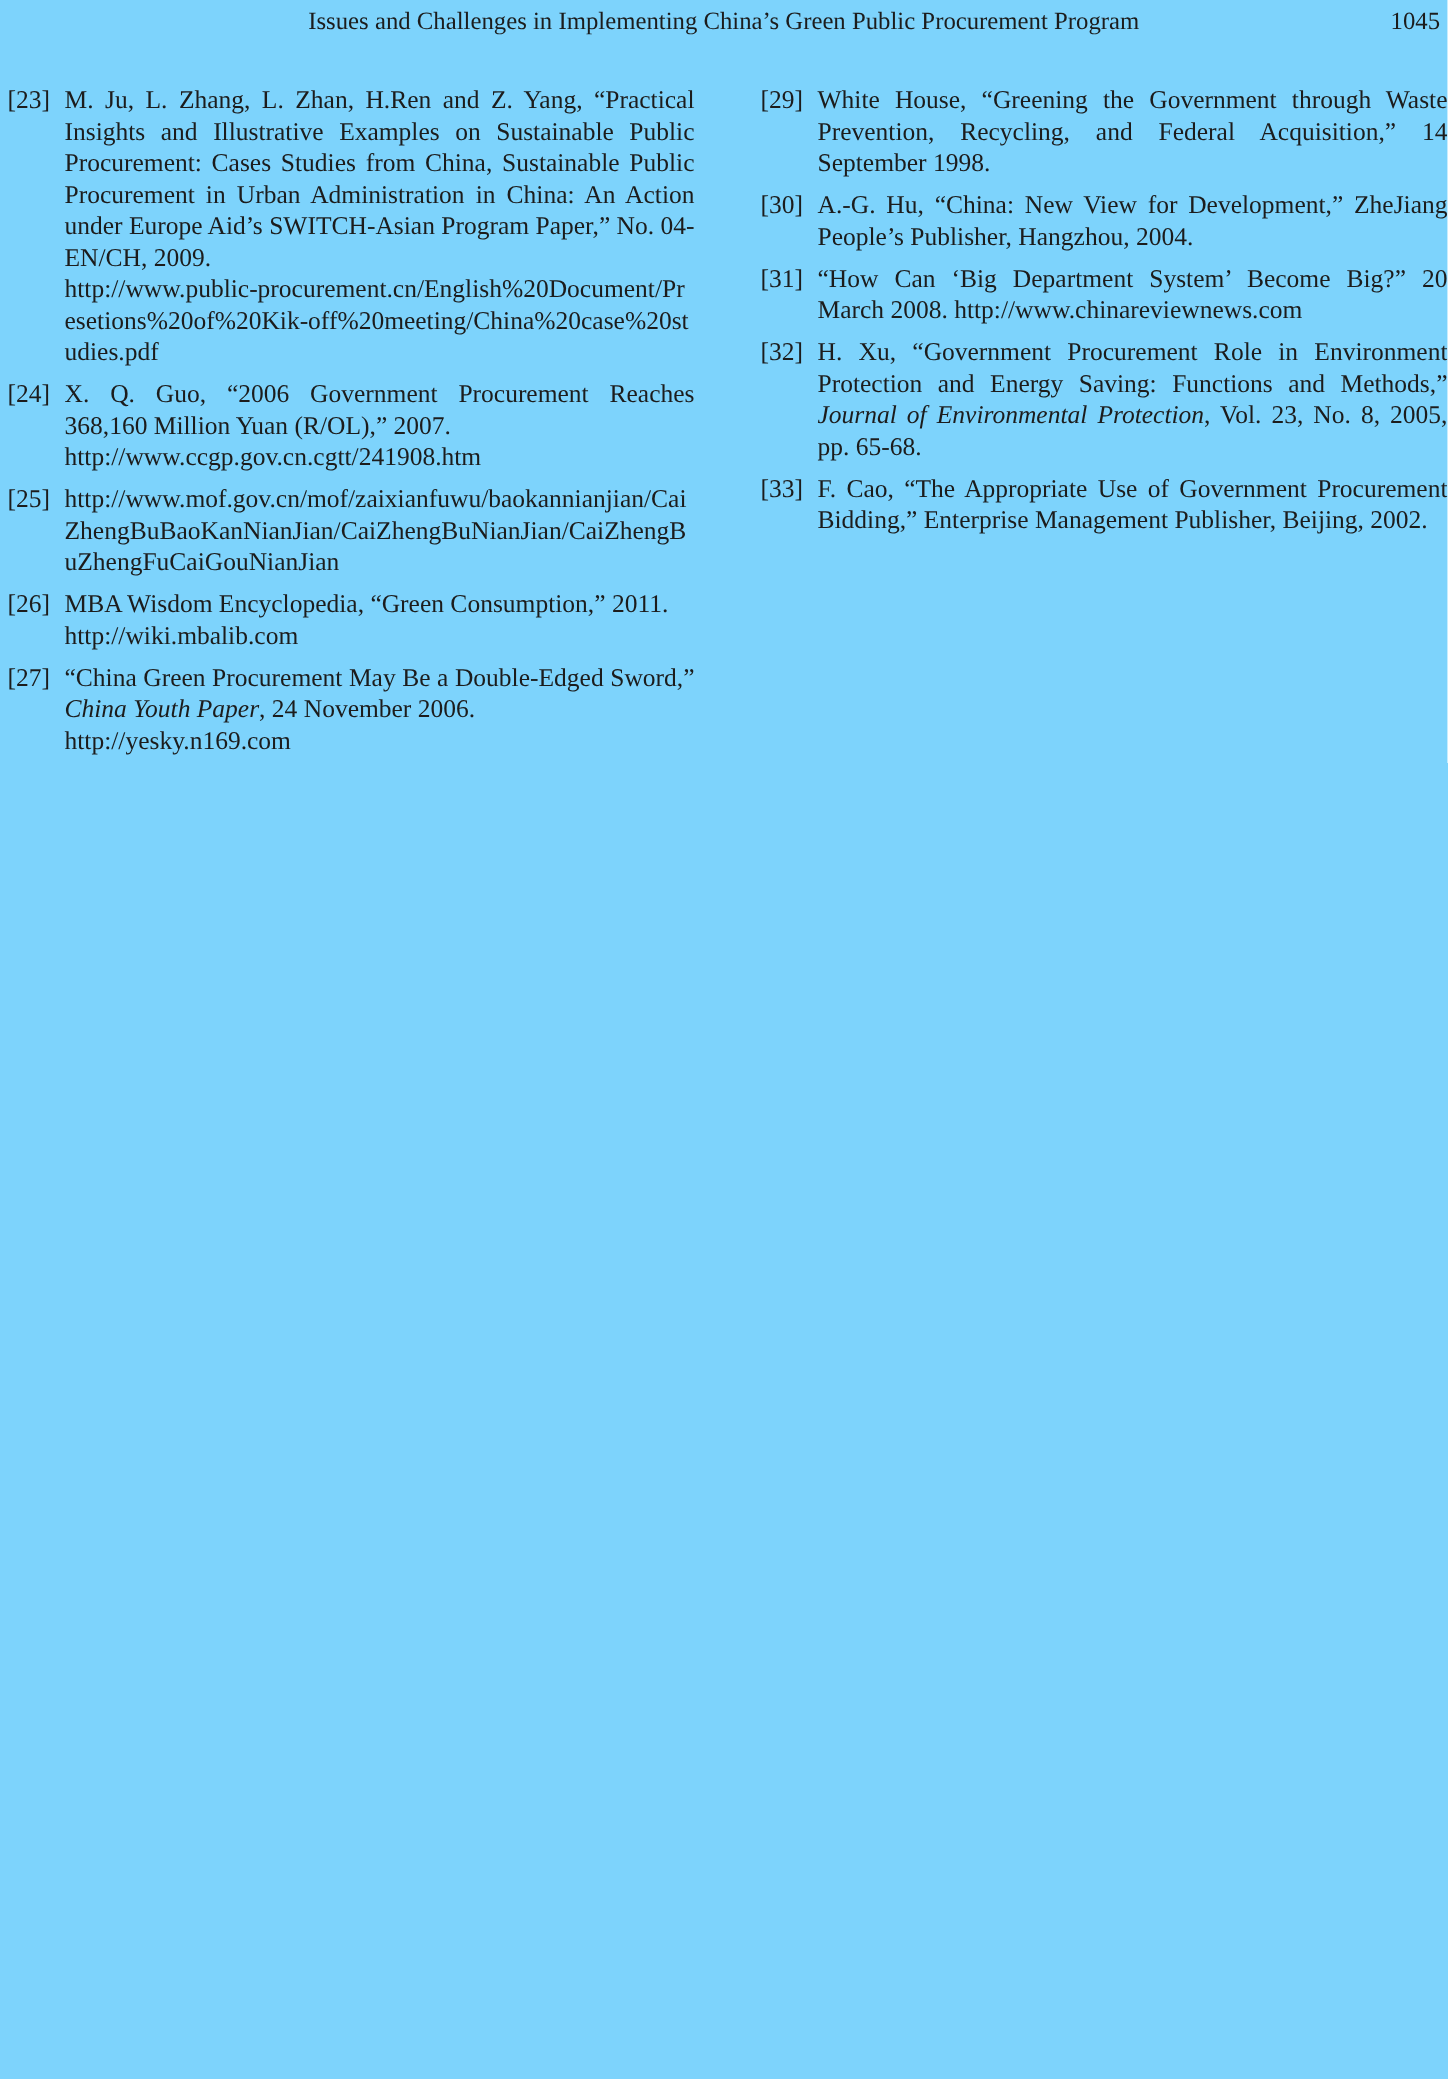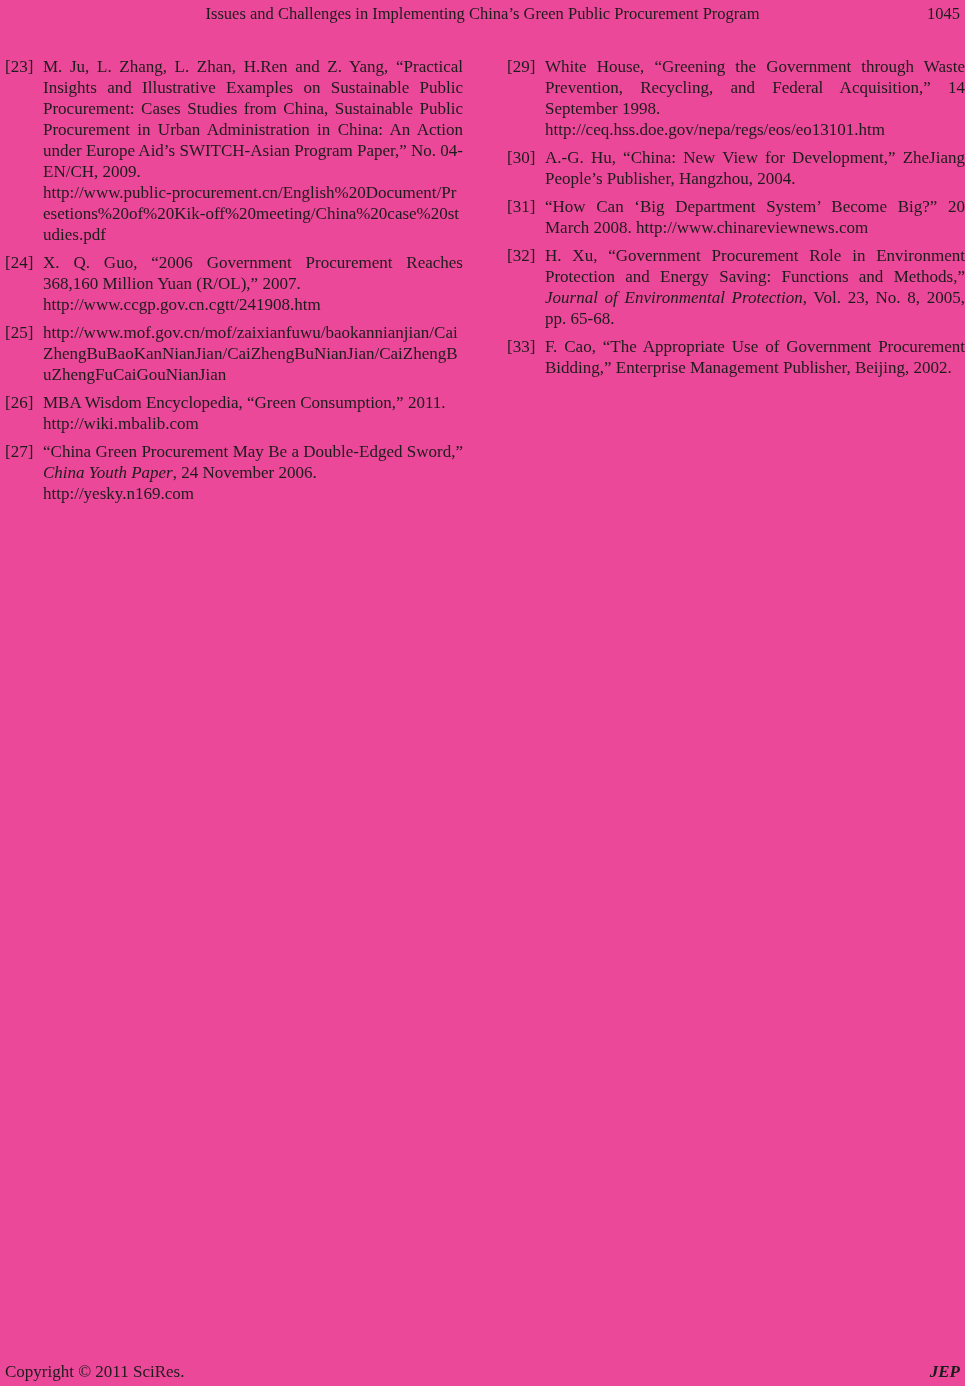--- a/index.html
+++ b/index.html
@@ -4,21 +4,21 @@
 <style>
   html, body {
     margin: 0;
     padding: 0;
     background: #ffffff;
   }
   .page {
     position: relative;
     width: 965px;
     height: 1386px;
-    background: #ec4899;
+    background: #7dd3fc;
     color: #1c1c1c;
     font-family: "Liberation Serif", serif;
     overflow: hidden;
   }
   
   .header {
     position: absolute;
     top: 3px;
     left: 5px;
     right: 5px;
@@ -94,26 +94,22 @@
 
   <div class="columns">
     <div class="col" id="col-left">
         <div class="ref"><span class="ref-num">[23]</span><span><span>M. Ju, L. Zhang, L. Zhan, H.Ren and Z. Yang, “Practical Insights and Illustrative Examples on Sustainable Public Procurement: Cases Studies from China, Sustainable Public Procurement in Urban Administration in China: An Action under Europe Aid’s SWITCH-Asian Program Paper,” No. 04-EN/CH, 2009.</span></span><span class="ref-url">http://www.public-procurement.cn/English%20Document/Presetions%20of%20Kik-off%20meeting/China%20case%20studies.pdf</span></div>
         <div class="ref"><span class="ref-num">[24]</span><span><span>X. Q. Guo, “2006 Government Procurement Reaches 368,160 Million Yuan (R/OL),” 2007.</span></span><span class="ref-url">http://www.ccgp.gov.cn.cgtt/241908.htm</span></div>
         <div class="ref"><span class="ref-num">[25]</span><span class="ref-url">http://www.mof.gov.cn/mof/zaixianfuwu/baokannianjian/CaiZhengBuBaoKanNianJian/CaiZhengBuNianJian/CaiZhengBuZhengFuCaiGouNianJian</span></div>
         <div class="ref"><span class="ref-num">[26]</span><span><span>MBA Wisdom Encyclopedia, “Green Consumption,” 2011.</span></span><span class="ref-url">http://wiki.mbalib.com</span></div>
         <div class="ref"><span class="ref-num">[27]</span><span><span>“China Green Procurement May Be a Double-Edged Sword,” </span><em>China Youth Paper</em><span>, 24 November 2006.</span></span><span class="ref-url">http://yesky.n169.com</span></div>
       </div>
     <div class="col" id="col-right">
-        <div class="ref"><span class="ref-num">[29]</span><span><span>White House, “Greening the Government through Waste Prevention, Recycling, and Federal Acquisition,” 14 September 1998.</span></span><span class="ref-url">http://ceq.hss.doe.gov/nepa/regs/eos/eo13101.htm</span></div>
+        <div class="ref"><span class="ref-num">[29]</span><span><span>White House, “Greening the Government through Waste Prevention, Recycling, and Federal Acquisition,” 14 September 1998.</span></span></div>
         <div class="ref"><span class="ref-num">[30]</span><span><span>A.-G. Hu, “China: New View for Development,” ZheJiang People’s Publisher, Hangzhou, 2004.</span></span></div>
         <div class="ref"><span class="ref-num">[31]</span><span><span>“How Can ‘Big Department System’ Become Big?” 20 March 2008. http://www.chinareviewnews.com</span></span></div>
         <div class="ref"><span class="ref-num">[32]</span><span><span>H. Xu, “Government Procurement Role in Environment Protection and Energy Saving: Functions and Methods,” </span><em>Journal of Environmental Protection</em><span>, Vol. 23, No. 8, 2005, pp. 65-68.</span></span></div>
         <div class="ref"><span class="ref-num">[33]</span><span><span>F. Cao, “The Appropriate Use of Government Procurement Bidding,” Enterprise Management Publisher, Beijing, 2002.</span></span></div>
       </div>
   </div>
 
-  <div class="footer">
-    <div class="footer-copyright">Copyright © 2011 SciRes.</div>
-    <div class="footer-journal">JEP</div>
-  </div>
 
 </div>
 
 </body></html>

